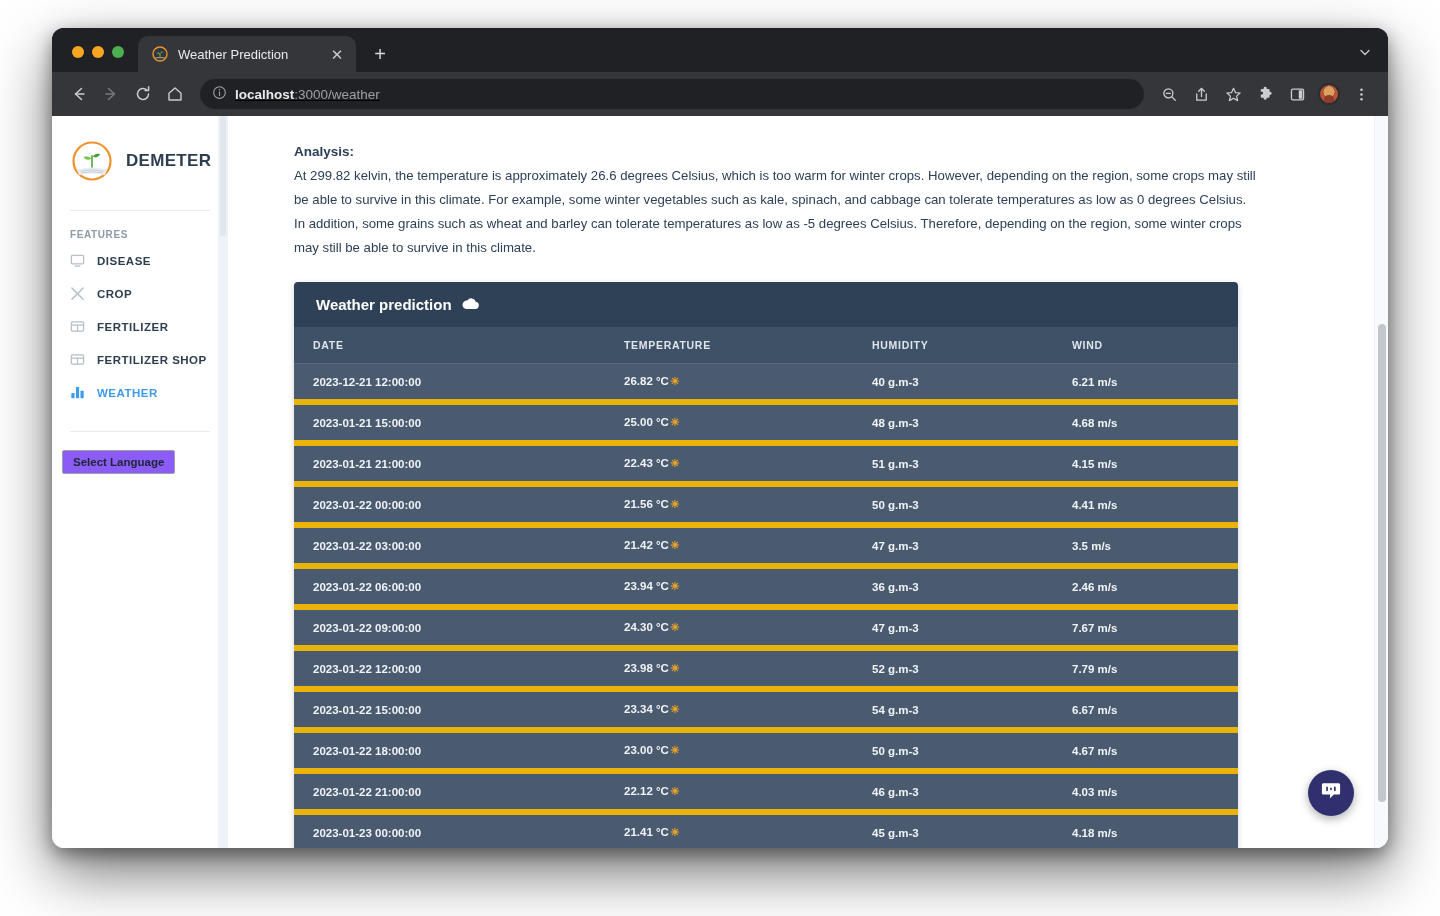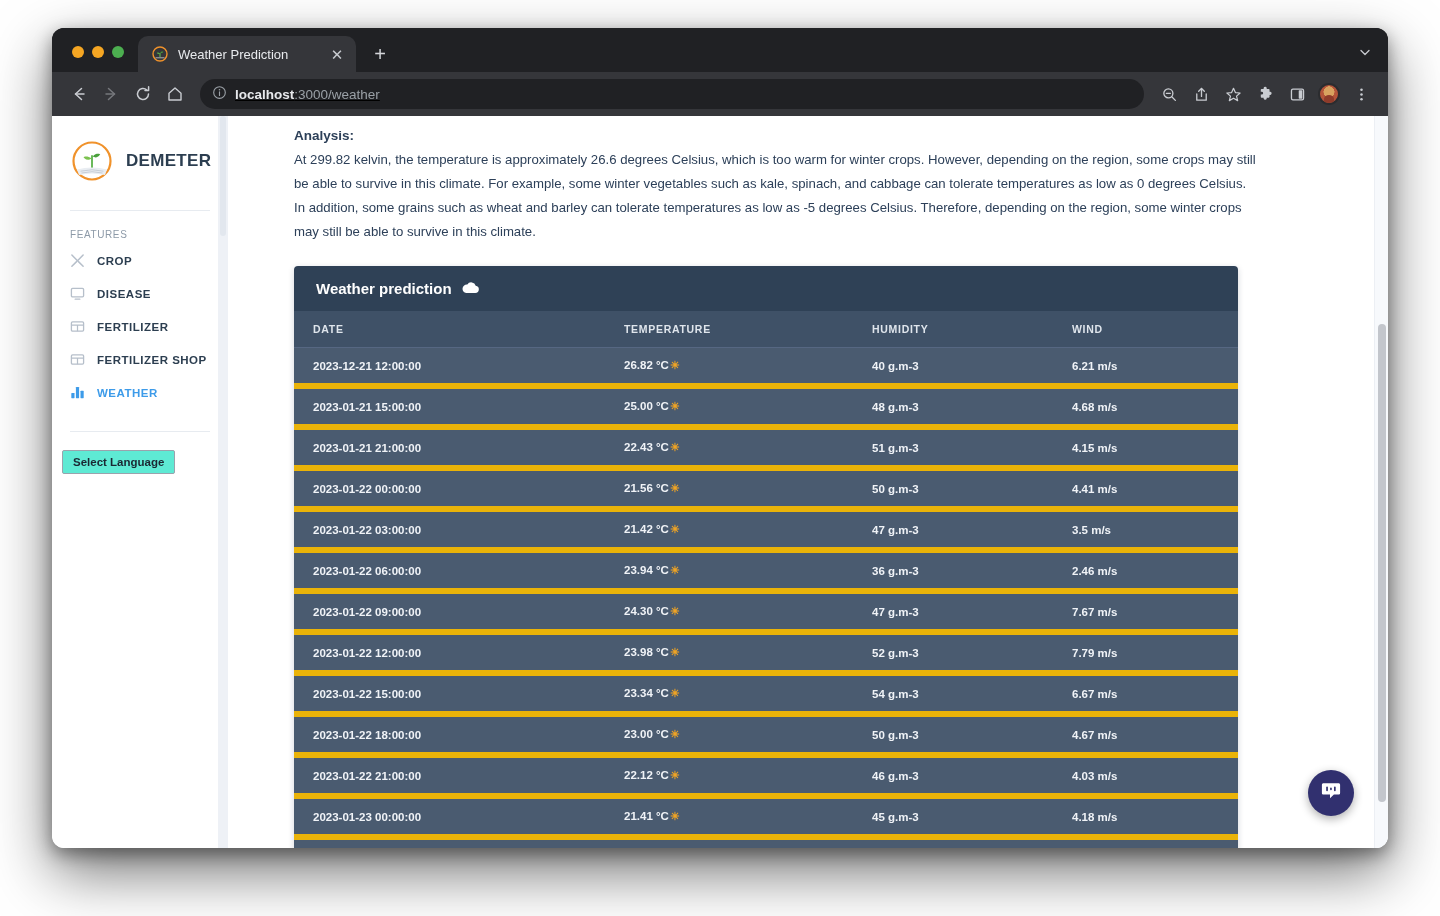--- a/index.html
+++ b/index.html
@@ -116,50 +116,50 @@
     background: #ffffff;
     padding: 18px 0 0 0;
     position: relative;
   }
   .brand { display: flex; align-items: center; gap: 12px; padding: 0 18px; height: 54px; }
   .logo { width: 44px; height: 44px; flex: none; }
   .brand-name { font-size: 17px; font-weight: 700; color: #2c3e50; letter-spacing: .3px; }
   .hr { height: 1px; background: #e7ebf0; margin: 22px 18px 0 18px; }
   .features-label {
     font-size: 10px; letter-spacing: .6px; color: #8d9aa8;
-    padding: 18px 18px 4px 18px; font-weight: 400;
+    padding: 18px 18px 4px 18px; font-weight: 700;
   }
   .nav-item {
     display: flex; align-items: center; gap: 12px;
     padding: 9px 18px; cursor: pointer; text-decoration: none;
   }
   .nav-icon { width: 15px; height: 15px; flex: none; color: #b6bfca; display:flex; }
   .nav-text { font-size: 11.5px; font-weight: 700; color: #2c3e50; letter-spacing: .5px; }
   .nav-item.active .nav-text { color: #3d9be9; }
   .nav-item.active .nav-icon { color: #3d9be9; }
   .lang-wrap { padding: 18px 18px 0 10px; }
   .lang-select {
     display: inline-block;
-    border: 1px solid #9aa3ad; background: #5eead4;
+    border: 1px solid #9aa3ad; background: #8b5cf6;
     font-size: 11.5px; font-weight: 700; color: #1b2733;
     padding: 5px 10px; border-radius: 2px; cursor: pointer;
   }
   .side-scroll {
     position: absolute; right: 0; top: 0; bottom: 0; width: 10px;
     background: #eef1f6;
   }
   .side-scroll::after {
     content: ""; position: absolute; left: 2px; right: 2px; top: 0; height: 120px;
     background: #e2e7ee; border-radius: 4px;
   }
 
   
   .content {
     flex: 1; position: relative; background: #ffffff;
-    padding: 12px 44px 0 34px;
+    padding: 28px 44px 0 34px;
     min-width: 0;
   }
   .analysis-title {
     font-size: 13.5px; font-weight: 700; color: #2d4059; margin-bottom: 5px;
   }
   .analysis-body {
     font-size: 13.2px; line-height: 1.82; color: #2d4059; max-width: 965px;
   }
 
   
@@ -346,36 +346,36 @@
           </span>
           <span class="brand-name">DEMETER</span>
         </div>
 
         <div class="hr"></div>
         <div class="features-label">FEATURES</div>
 
         <div class="nav-item">
           <span class="nav-icon">
             <svg width="15" height="15" viewBox="0 0 16 16">
+                <rect x="1.5" y="2.5" width="13" height="9" rx="1.2" fill="none" stroke="currentColor" stroke-width="1.4"></rect>
+                <path d="M5.5 14h5" stroke="currentColor" stroke-width="1.4" stroke-linecap="round"></path>
+              </svg>
+          </span>
+          <span class="nav-text">DISEASE</span>
+        </div>
+
+        <div class="nav-item">
+          <span class="nav-icon">
+            <svg width="15" height="15" viewBox="0 0 16 16">
                 <path d="M2 2.2 L7.2 7.4 M9 9.2 L14 14.2" stroke="currentColor" stroke-width="1.6" stroke-linecap="round"></path>
                 <path d="M14 2.2 L8.8 7.4 M7 9.2 L2 14.2" stroke="currentColor" stroke-width="1.6" stroke-linecap="round"></path>
                 <circle cx="8" cy="8.3" r="1.1" fill="currentColor"></circle>
               </svg>
           </span>
           <span class="nav-text">CROP</span>
-        </div>
-
-        <div class="nav-item">
-          <span class="nav-icon">
-            <svg width="15" height="15" viewBox="0 0 16 16">
-                <rect x="1.5" y="2.5" width="13" height="9" rx="1.2" fill="none" stroke="currentColor" stroke-width="1.4"></rect>
-                <path d="M5.5 14h5" stroke="currentColor" stroke-width="1.4" stroke-linecap="round"></path>
-              </svg>
-          </span>
-          <span class="nav-text">DISEASE</span>
         </div>
 
         <div class="nav-item">
           <span class="nav-icon">
             <svg width="15" height="15" viewBox="0 0 16 16">
                 <rect x="1.5" y="3" width="13" height="10" rx="1.2" fill="none" stroke="currentColor" stroke-width="1.4"></rect>
                 <path d="M1.5 6.6h13M8 6.6v6.4" stroke="currentColor" stroke-width="1.3"></path>
               </svg>
           </span>
           <span class="nav-text">FERTILIZER</span>

